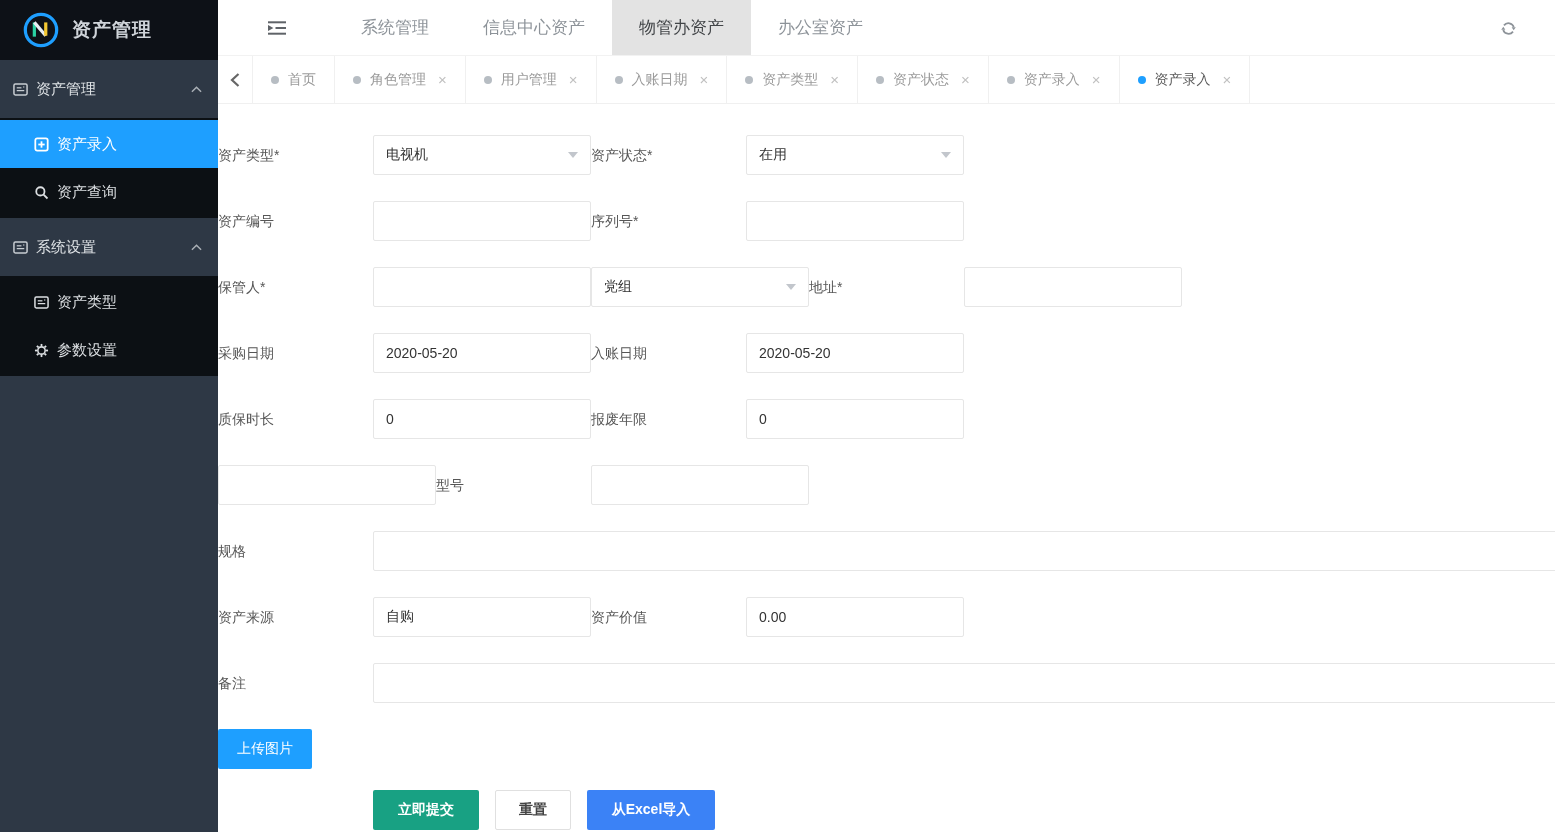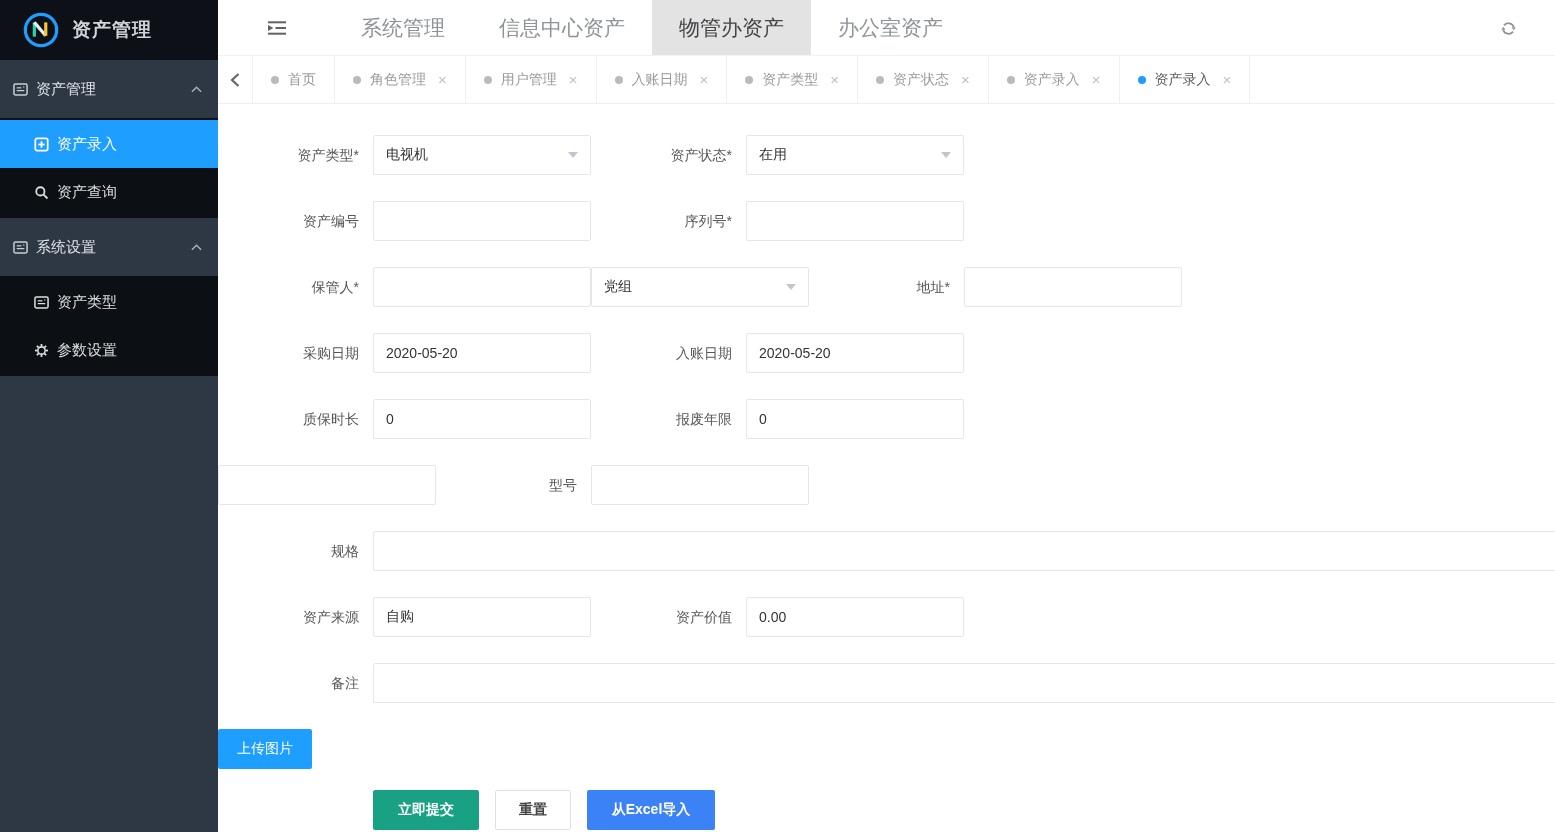--- a/index.html
+++ b/index.html
@@ -24,36 +24,36 @@
   .menu-sub-item .s-icon { display: inline-flex; margin-right: 8px; color: #dcdfe2; }
   .menu-sub-item.active { background: #1e9fff; color: #fff; }
   .menu-sub-item.active .s-icon { color: #fff; }
 
   
   .main { flex: 1; display: flex; flex-direction: column; min-width: 0; }
 
   .topnav { height: 56px; background: #fff; border-bottom: 1px solid #f2f2f2; display: flex; align-items: stretch; position: relative; flex: 0 0 56px; }
   .collapse-btn { width: 30px; margin-left: 44px; display: flex; align-items: center; justify-content: center; color: #5f6368; cursor: pointer; }
   .nav-items { display: flex; margin-left: 42px; }
-  .nav-item { display: flex; align-items: center; padding: 0 27px; color: #8d9399; font-size: 21px; cursor: pointer; }
+  .nav-item { display: flex; align-items: center; padding: 0 27px; color: #8d9399; font-size: 17px; cursor: pointer; }
   .nav-item.active { background: #e3e3e3; color: #424548; }
   .refresh-btn { position: absolute; right: 38px; top: 0; height: 56px; display: flex; align-items: center; color: #8d9399; cursor: pointer; }
 
   .tabbar { height: 48px; background: #fff; border-bottom: 1px solid #f0f0f0; display: flex; align-items: stretch; flex: 0 0 48px; }
   .tab-scroll-left { width: 35px; display: flex; align-items: center; justify-content: center; color: #666; cursor: pointer; border-right: 1px solid #f0f0f0; }
   .tab { display: flex; align-items: center; padding: 0 18px; border-right: 1px solid #f0f0f0; color: #9a9a9a; font-size: 14px; cursor: pointer; white-space: nowrap; }
   .tab .dot { width: 8px; height: 8px; border-radius: 50%; background: #b7bdc3; margin-right: 9px; flex: 0 0 8px; }
   .tab.active { color: #5a5a5a; }
   .tab.active .dot { background: #1e9fff; }
   .tab .tab-close { margin-left: 12px; color: #c0c0c0; font-size: 15px; line-height: 1; cursor: pointer; }
 
   
   .content { flex: 1; background: #fff; padding-top: 31px; overflow: hidden; }
   .form-row { display: flex; margin-bottom: 26px; align-items: flex-start; }
-  .f-label { width: 155px; flex: 0 0 155px; text-align: right; padding-right: 14px; line-height: 40px; color: #565656; font-size: 14px; white-space: nowrap; }
+  .f-label { width: 155px; flex: 0 0 155px; text-align: left; padding-right: 14px; line-height: 40px; color: #565656; font-size: 14px; white-space: nowrap; }
   .text-input { width: 218px; height: 40px; border: 1px solid #e6e6e6; border-radius: 2px; padding: 0 12px; font-size: 14px; color: #333; outline: none; background: #fff; font-family: inherit; }
   .text-input.wide { flex: 1; width: auto; margin-right: -2px; }
   .select-box { width: 218px; height: 40px; border: 1px solid #e6e6e6; border-radius: 2px; padding: 0 12px; display: flex; align-items: center; cursor: pointer; background: #fff; position: relative; }
   .sel-val { font-size: 14px; color: #333; }
   .sel-arrow { margin-left: auto; width: 0; height: 0; border-left: 5px solid transparent; border-right: 5px solid transparent; border-top: 6px solid #c2c6cc; }
   .btn { height: 40px; border: none; border-radius: 2px; font-size: 14px; color: #fff; cursor: pointer; padding: 0 19px; font-family: inherit; display: inline-flex; align-items: center; justify-content: center; white-space: nowrap; }
   .btn-blue { background: #1e9fff; }
   .btn-teal { background: #18a183; min-width: 106px; }
   .btn-plain { background: #fff; border: 1px solid #e0e0e0; color: #444; min-width: 76px; }
   .btn-orange { background: #3b82f6; min-width: 128px; }

